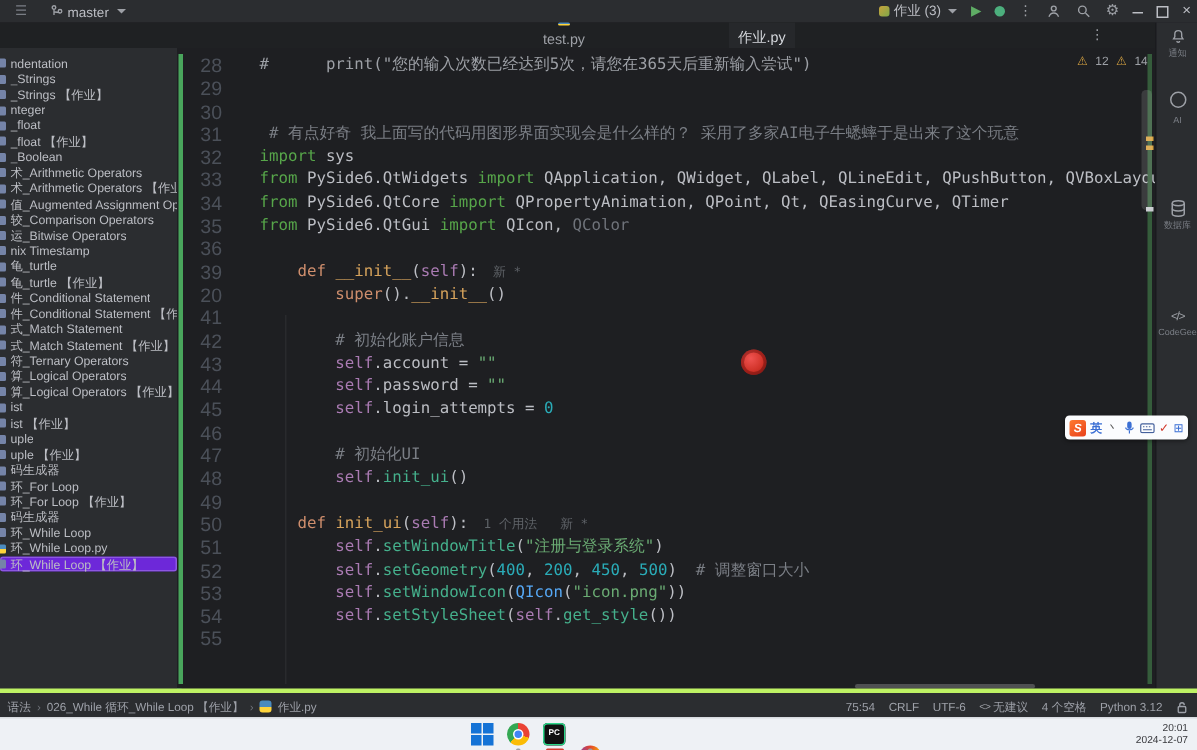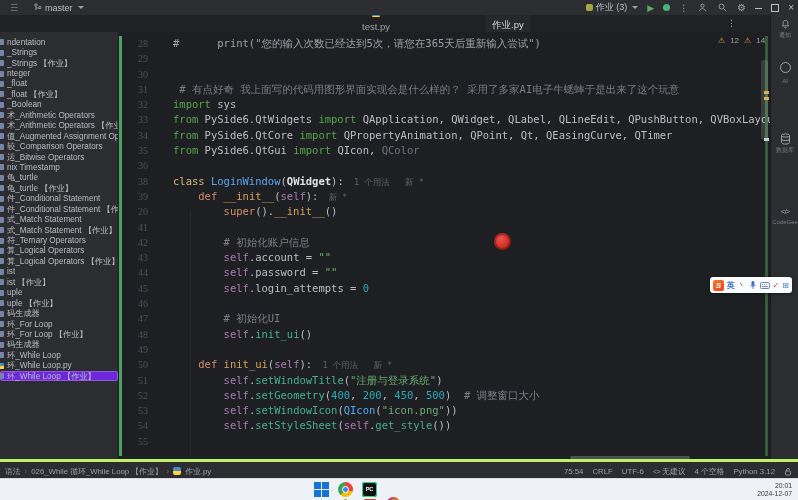--- a/index.html
+++ b/index.html
@@ -39,22 +39,22 @@
   .ticon{flex:0 0 6px;width:6px;height:6px;margin-left:-2px;margin-right:3px;border-radius:1px;}
   .ticon.dir{background:#7584a8;}
   .ticon.py{background:linear-gradient(180deg,#4b8bbe 0 50%,#ffd43b 50% 100%);}
   .tlabel{overflow:hidden;}
   
   .editor{position:absolute;left:118px;top:32px;width:652px;height:427px;background:#1e1f22;overflow:hidden;}
   .vcsbar{position:absolute;left:1px;top:4px;width:2.5px;height:420px;background:#49a55c;}
   .codewrap{position:absolute;left:0;top:4px;width:652px;}
   .cl{display:flex;height:15.3px;line-height:15.3px;white-space:pre;
     font-family:"DejaVu Sans Mono","Liberation Mono",monospace;font-size:10.5px;}
-  .ln{flex:0 0 30px;text-align:right;padding-right:8px;color:#4b5059;font-size:10px;
-    font-family:Liberation Serif, serif;}
+  .ln{flex:0 0 30px;text-align:right;padding-right:8px;color:#4b5059;font-size:13px;
+    font-family:Liberation Sans, sans-serif;}
   .ct{padding-left:17px;}
   .tk-pln{color:#bcbec4}.tk-kw{color:#57a64a}.tk-kwc{color:#d5b778}.tk-kwd{color:#cf8e6d}
   .tk-cls{color:#56a8f5}.tk-bold{color:#dfe1e5;font-weight:bold}.tk-decl{color:#d6a35c}
   .tk-meth{color:#45b08c}.tk-str{color:#6aab73}.tk-num{color:#2aacb8}.tk-slf{color:#aa7bb3}
   .tk-cmt{color:#7a7e85}.tk-cmt2{color:#9da0a6}.tk-dim{color:#6f737a}
   .tk-hint{color:#5f6368;font-size:8.5px;}
   .indent-guide{position:absolute;left:72px;top:178px;width:1px;height:246px;background:rgba(255,255,255,.05);}
   
   .inspections{position:absolute;left:718px;top:36px;display:flex;align-items:center;gap:5px;
     font-size:8px;color:#9da0a6;}
@@ -305,21 +305,20 @@
     <div class="codewrap">
         <div class="cl"><span class="ln">28</span><span class="ct"><span class="tk-cmt2">#      print("您的输入次数已经达到5次，请您在365天后重新输入尝试")</span></span></div>
         <div class="cl"><span class="ln">29</span><span class="ct"></span></div>
         <div class="cl"><span class="ln">30</span><span class="ct"></span></div>
         <div class="cl"><span class="ln">31</span><span class="ct"><span class="tk-cmt"> # 有点好奇 我上面写的代码用图形界面实现会是什么样的？ 采用了多家AI电子牛蟋蟀于是出来了这个玩意</span></span></div>
         <div class="cl"><span class="ln">32</span><span class="ct"><span class="tk-kw">import</span><span class="tk-pln"> sys</span></span></div>
         <div class="cl"><span class="ln">33</span><span class="ct"><span class="tk-kw">from</span><span class="tk-pln"> PySide6.QtWidgets </span><span class="tk-kw">import</span><span class="tk-pln"> QApplication, QWidget, QLabel, QLineEdit, QPushButton, QVBoxLayout, </span></span></div>
         <div class="cl"><span class="ln">34</span><span class="ct"><span class="tk-kw">from</span><span class="tk-pln"> PySide6.QtCore </span><span class="tk-kw">import</span><span class="tk-pln"> QPropertyAnimation, QPoint, Qt, QEasingCurve, QTimer</span></span></div>
         <div class="cl"><span class="ln">35</span><span class="ct"><span class="tk-kw">from</span><span class="tk-pln"> PySide6.QtGui </span><span class="tk-kw">import</span><span class="tk-pln"> QIcon, </span><span class="tk-dim">QColor</span></span></div>
         <div class="cl"><span class="ln">36</span><span class="ct"></span></div>
-        <div class="cl"><span class="ln">38</span><span class="ct"><span class="tk-kwc">class </span><span class="tk-cls">LoginWindow</span><span class="tk-pln">(</span><span class="tk-bold">QWidget</span><span class="tk-pln">):</span><span class="tk-hint">  1 个用法   新 *</span></span></div>
         <div class="cl"><span class="ln">39</span><span class="ct"><span class="tk-pln">    </span><span class="tk-kwd">def </span><span class="tk-decl">__init__</span><span class="tk-pln">(</span><span class="tk-slf">self</span><span class="tk-pln">):</span><span class="tk-hint">  新 *</span></span></div>
         <div class="cl"><span class="ln">20</span><span class="ct"><span class="tk-pln">        </span><span class="tk-kwd">super</span><span class="tk-pln">().</span><span class="tk-decl">__init__</span><span class="tk-pln">()</span></span></div>
         <div class="cl"><span class="ln">41</span><span class="ct"></span></div>
         <div class="cl"><span class="ln">42</span><span class="ct"><span class="tk-cmt">        # 初始化账户信息</span></span></div>
         <div class="cl"><span class="ln">43</span><span class="ct"><span class="tk-pln">        </span><span class="tk-slf">self</span><span class="tk-pln">.account = </span><span class="tk-str">""</span></span></div>
         <div class="cl"><span class="ln">44</span><span class="ct"><span class="tk-pln">        </span><span class="tk-slf">self</span><span class="tk-pln">.password = </span><span class="tk-str">""</span></span></div>
         <div class="cl"><span class="ln">45</span><span class="ct"><span class="tk-pln">        </span><span class="tk-slf">self</span><span class="tk-pln">.login_attempts = </span><span class="tk-num">0</span></span></div>
         <div class="cl"><span class="ln">46</span><span class="ct"></span></div>
         <div class="cl"><span class="ln">47</span><span class="ct"><span class="tk-cmt">        # 初始化UI</span></span></div>
         <div class="cl"><span class="ln">48</span><span class="ct"><span class="tk-pln">        </span><span class="tk-slf">self</span><span class="tk-pln">.</span><span class="tk-meth">init_ui</span><span class="tk-pln">()</span></span></div>

